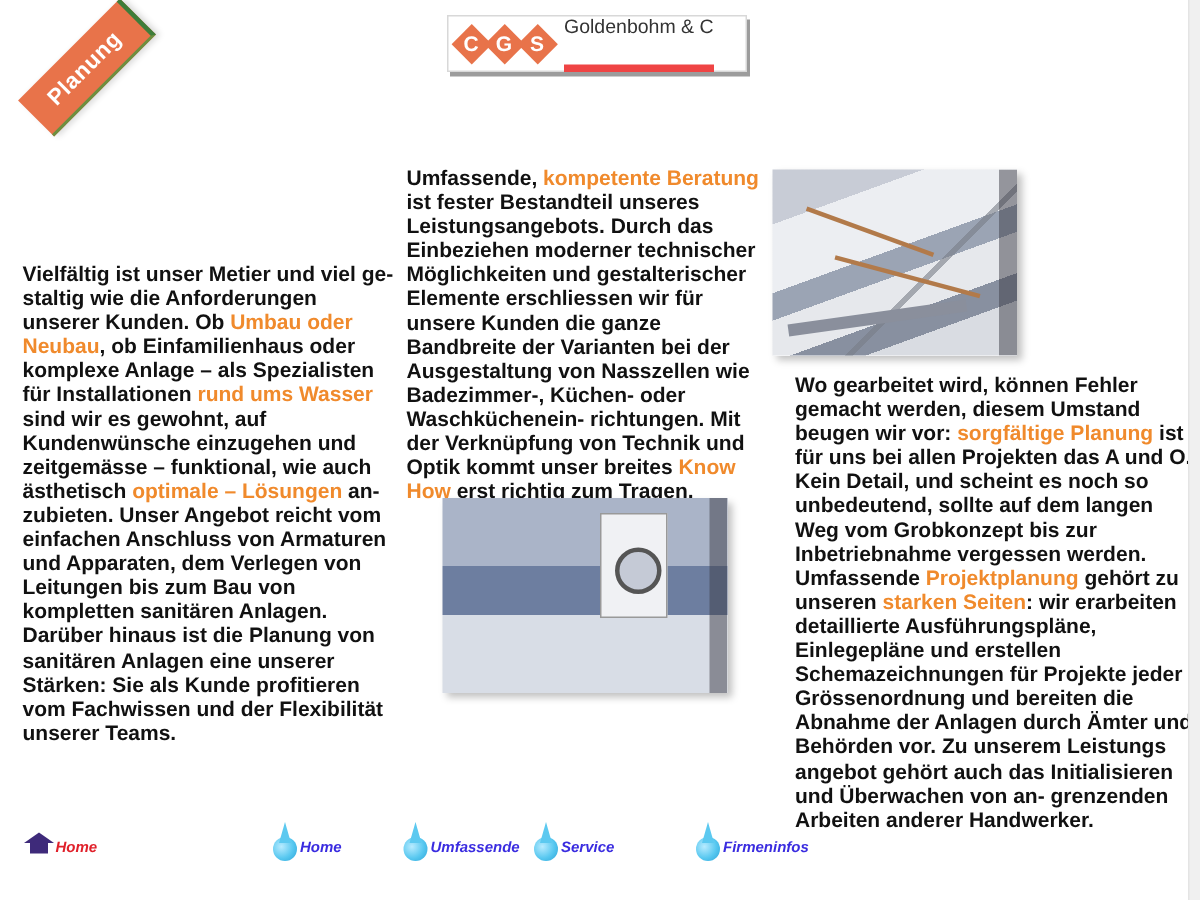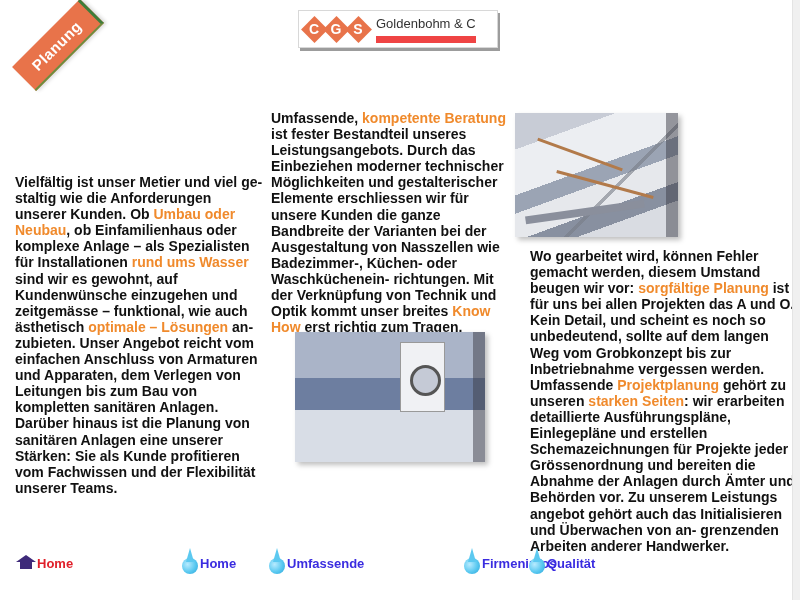--- a/index.html
+++ b/index.html
@@ -26,21 +26,21 @@
       width: 24px; height: 24px; margin-right: -2px;
       display: flex; align-items: center; justify-content: center; position: relative;
     }
     .diamond::before {
       content: ""; position: absolute; width: 19px; height: 19px; background: #e8734a;
       transform: rotate(45deg);
     }
     .diamond span { position: relative; color: #ffffff; font-weight: bold; font-size: 14px; }
     .logo-text {
       margin-left: 8px; font-size: 13px; color: #333333;
-      border-bottom: 7px solid #ef4444; padding-bottom: 5px;
+      border-bottom: 5px solid #ef4444; padding-bottom: 18px;
     }
 
     .text-block { position: absolute; font-weight: bold; font-size: 14px; line-height: 16.1px; color: #111111; }
     .hl { color: #f08a2c; }
     .col1 { left: 15px; top: 174px; width: 250px; }
     .col2 { left: 271px; top: 110px; width: 240px; }
     .col3 { left: 530px; top: 248px; width: 268px; }
 
     .photo {
       position: absolute; overflow: hidden;
@@ -62,21 +62,21 @@
       border: 1px solid #999;
     }
     .washer::after {
       content: ""; position: absolute; left: 9px; top: 22px; width: 25px; height: 25px;
       border-radius: 50%; border: 3px solid #555; background: #c5cad6;
     }
     .fade-edge { position: absolute; top: 0; right: 0; width: 12px; height: 100%; background: rgba(60,60,70,0.5); }
 
     .nav { position: absolute; left: 0; top: 530px; width: 790px; height: 50px; }
     .nav-item { position: absolute; top: 0; height: 50px; display: flex; align-items: flex-end; text-decoration: none; cursor: pointer; }
-    .nav-label { font-size: 13px; font-weight: bold; color: #3a2ce0; margin-bottom: 9px; margin-left: 2px; }
+    .nav-label { font-size: 10px; font-weight: bold; color: #3a2ce0; margin-bottom: 9px; margin-left: 2px; font-style: italic; }
     .nav-label.home { color: #e0202a; }
     .drop-icon {
       width: 16px; height: 26px; position: relative; margin-bottom: 6px;
     }
     .drop-icon::before {
       content: ""; position: absolute; left: 0; bottom: 0; width: 16px; height: 16px;
       border-radius: 50%; background: radial-gradient(circle at 35% 40%, #b8ebff 0%, #58c8f0 55%, #2aa3d8 100%);
     }
     .drop-icon::after {
       content: ""; position: absolute; left: 4px; top: 0; width: 0; height: 0;
@@ -137,23 +137,23 @@
     <span class="nav-label home">Home</span>
   </a>
   <a class="nav-item" style="left:182px">
     <span class="drop-icon"></span>
     <span class="nav-label">Home</span>
   </a>
   <a class="nav-item" style="left:269px">
     <span class="drop-icon"></span>
     <span class="nav-label">Umfassende</span>
   </a>
+  <a class="nav-item" style="left:356px">
+    <span class="drop-icon"></span>
+    <span class="nav-label">Service</span>
+  </a>
   <a class="nav-item" style="left:464px">
     <span class="drop-icon"></span>
     <span class="nav-label">Firmeninfos</span>
-  </a>
-  <a class="nav-item" style="left:529px">
-    <span class="drop-icon"></span>
-    <span class="nav-label">Qualität</span>
   </a>
 </nav>
 
 <div class="scrollbar"></div>
 
 </body></html>

